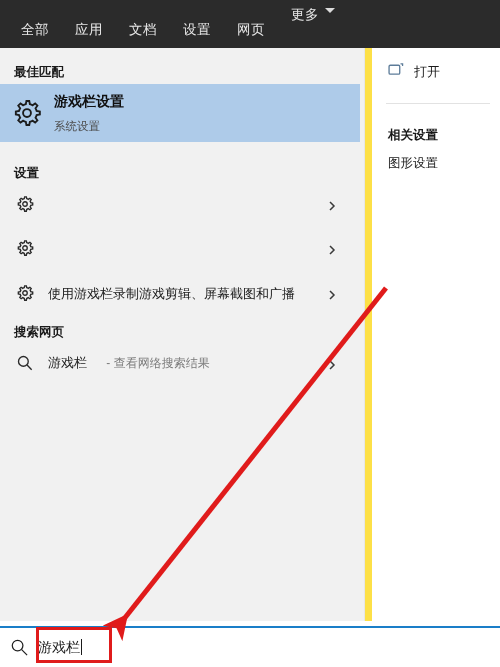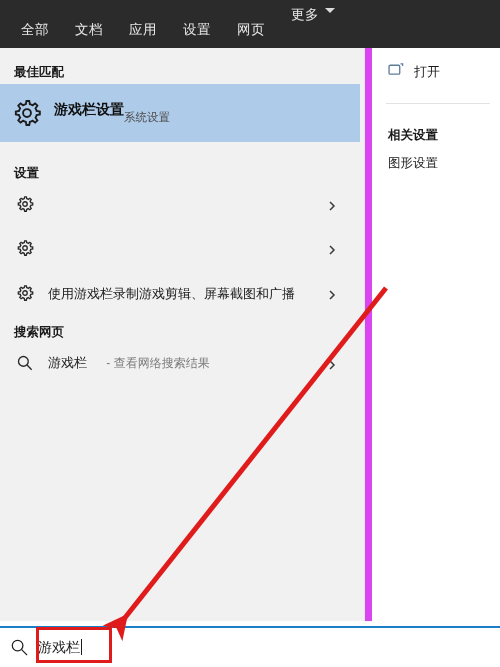--- a/index.html
+++ b/index.html
@@ -76,21 +76,21 @@
     border-top: 5px solid #dcdcdc;
     margin-top: 2px;
   }
 
   
   .body-area {
     position: absolute;
     left: 0; top: 48px;
     width: 500px;
     height: 573px;
-    background: #d946ef;
+    background: #fde047;
   }
   .left-pane {
     position: absolute;
     left: 0; top: 0;
     width: 365px;
     height: 573px;
     background: #f1f1f1;
     box-sizing: border-box;
     border-right: 1px solid #e6e6e6;
   }
@@ -128,21 +128,21 @@
   }
   .best-icon {
     width: 34px;
     height: 34px;
     flex: 0 0 34px;
     display: flex;
     align-items: center;
     justify-content: center;
     margin-right: 10px;
   }
-  .best-text { display: flex; flex-direction: row; justify-content: center; }
+  .best-text { display: flex; flex-direction: column; justify-content: center; }
   .best-title {
     font-size: 14px;
     font-weight: bold;
     color: #101010;
     line-height: 17px;
   }
   .best-sub {
     font-size: 11.5px;
     color: #4d4d4d;
     line-height: 15px;
@@ -285,25 +285,25 @@
 
 <div id="app">
 
   <div class="topbar">
     <div class="tabs">
       <div class="tab active">
         <span>全部</span>
         <span class="underline"></span>
       </div>
       <div class="tab">
+        <span>应用</span>
+
+      </div>
+      <div class="tab">
         <span>文档</span>
-
-      </div>
-      <div class="tab">
-        <span>应用</span>
 
       </div>
       <div class="tab">
         <span>设置</span>
 
       </div>
       <div class="tab">
         <span>网页</span>
 
       </div>

